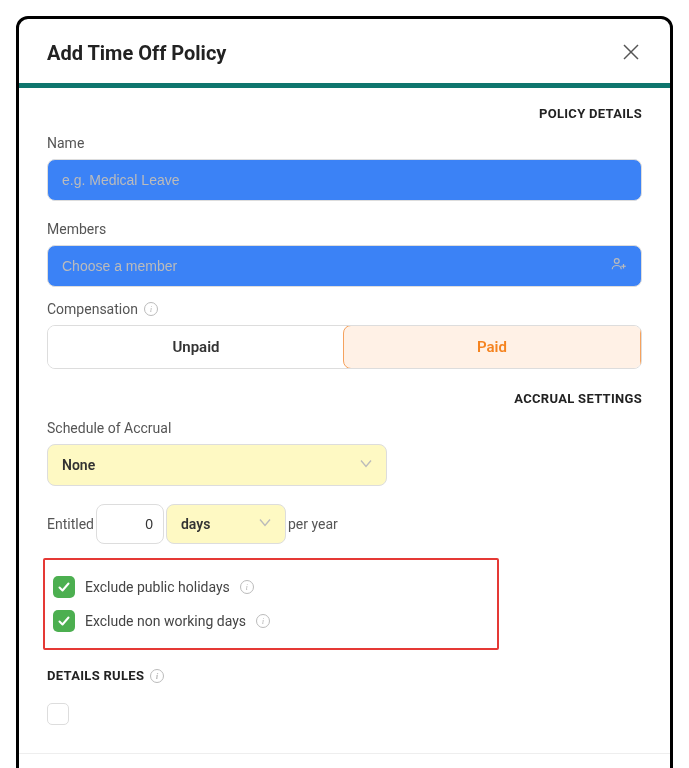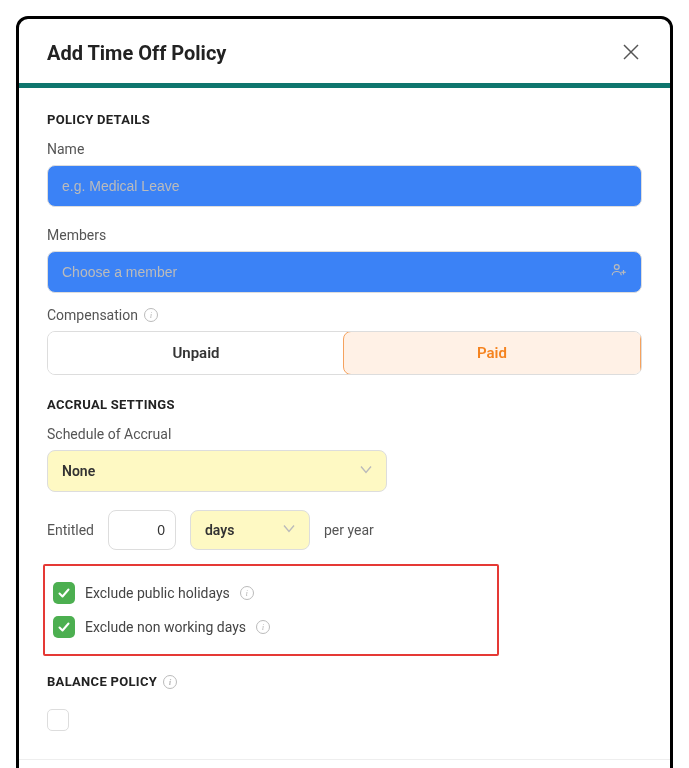--- a/index.html
+++ b/index.html
@@ -36,21 +36,22 @@
   }
   .modal-body {
     padding: 18px 28px 8px;
   }
   .section-title {
     font-size: 13px;
     font-weight: 700;
     letter-spacing: 0.3px;
     color: #222;
     margin-bottom: 14px;
-    margin-top: 6px;
+    margin-top: 0;
+    text-align: right;
   }
   .section-title-row {
     display: flex;
     align-items: center;
     gap: 6px;
   }
   .label {
     font-size: 14px;
     color: #555;
     margin-bottom: 8px;
@@ -136,21 +137,21 @@
     position: absolute;
     right: 14px;
     top: 50%;
     transform: translateY(-50%);
     color: #bbb;
     pointer-events: none;
   }
   .entitled-row {
     display: flex;
     align-items: center;
-    gap: 14px;
+    gap: 2px;
     margin-top: 18px;
   }
   .entitled-row .label-inline { font-size: 14px; color: #555; }
   .num-input {
     width: 68px;
     border: 1px solid #ddd;
     border-radius: 8px;
     padding: 11px 10px;
     text-align: right;
     font-size: 14px;
@@ -281,21 +282,21 @@
           <svg width="14" height="14" viewBox="0 0 14 14">
               <polyline points="2.5,7.5 5.5,10.5 11.5,3.5" fill="none" stroke="#fff" stroke-width="2" stroke-linecap="round" stroke-linejoin="round"></polyline>
             </svg>
         </span>
         <span class="cb-label">Exclude non working days</span>
         <span class="info-icon">i</span>
       </div>
     </div>
 
     <div class="section-title section-title-row">
-      <span>BALANCE POLICY</span>
+      <span>DETAILS RULES</span>
       <span class="info-icon">i</span>
     </div>
     <div class="checkbox-row" style="margin-bottom:14px;">
       <span class="cb unchecked"></span>
     </div>
 
   </div>
 
   <div class="modal-footer">
     

